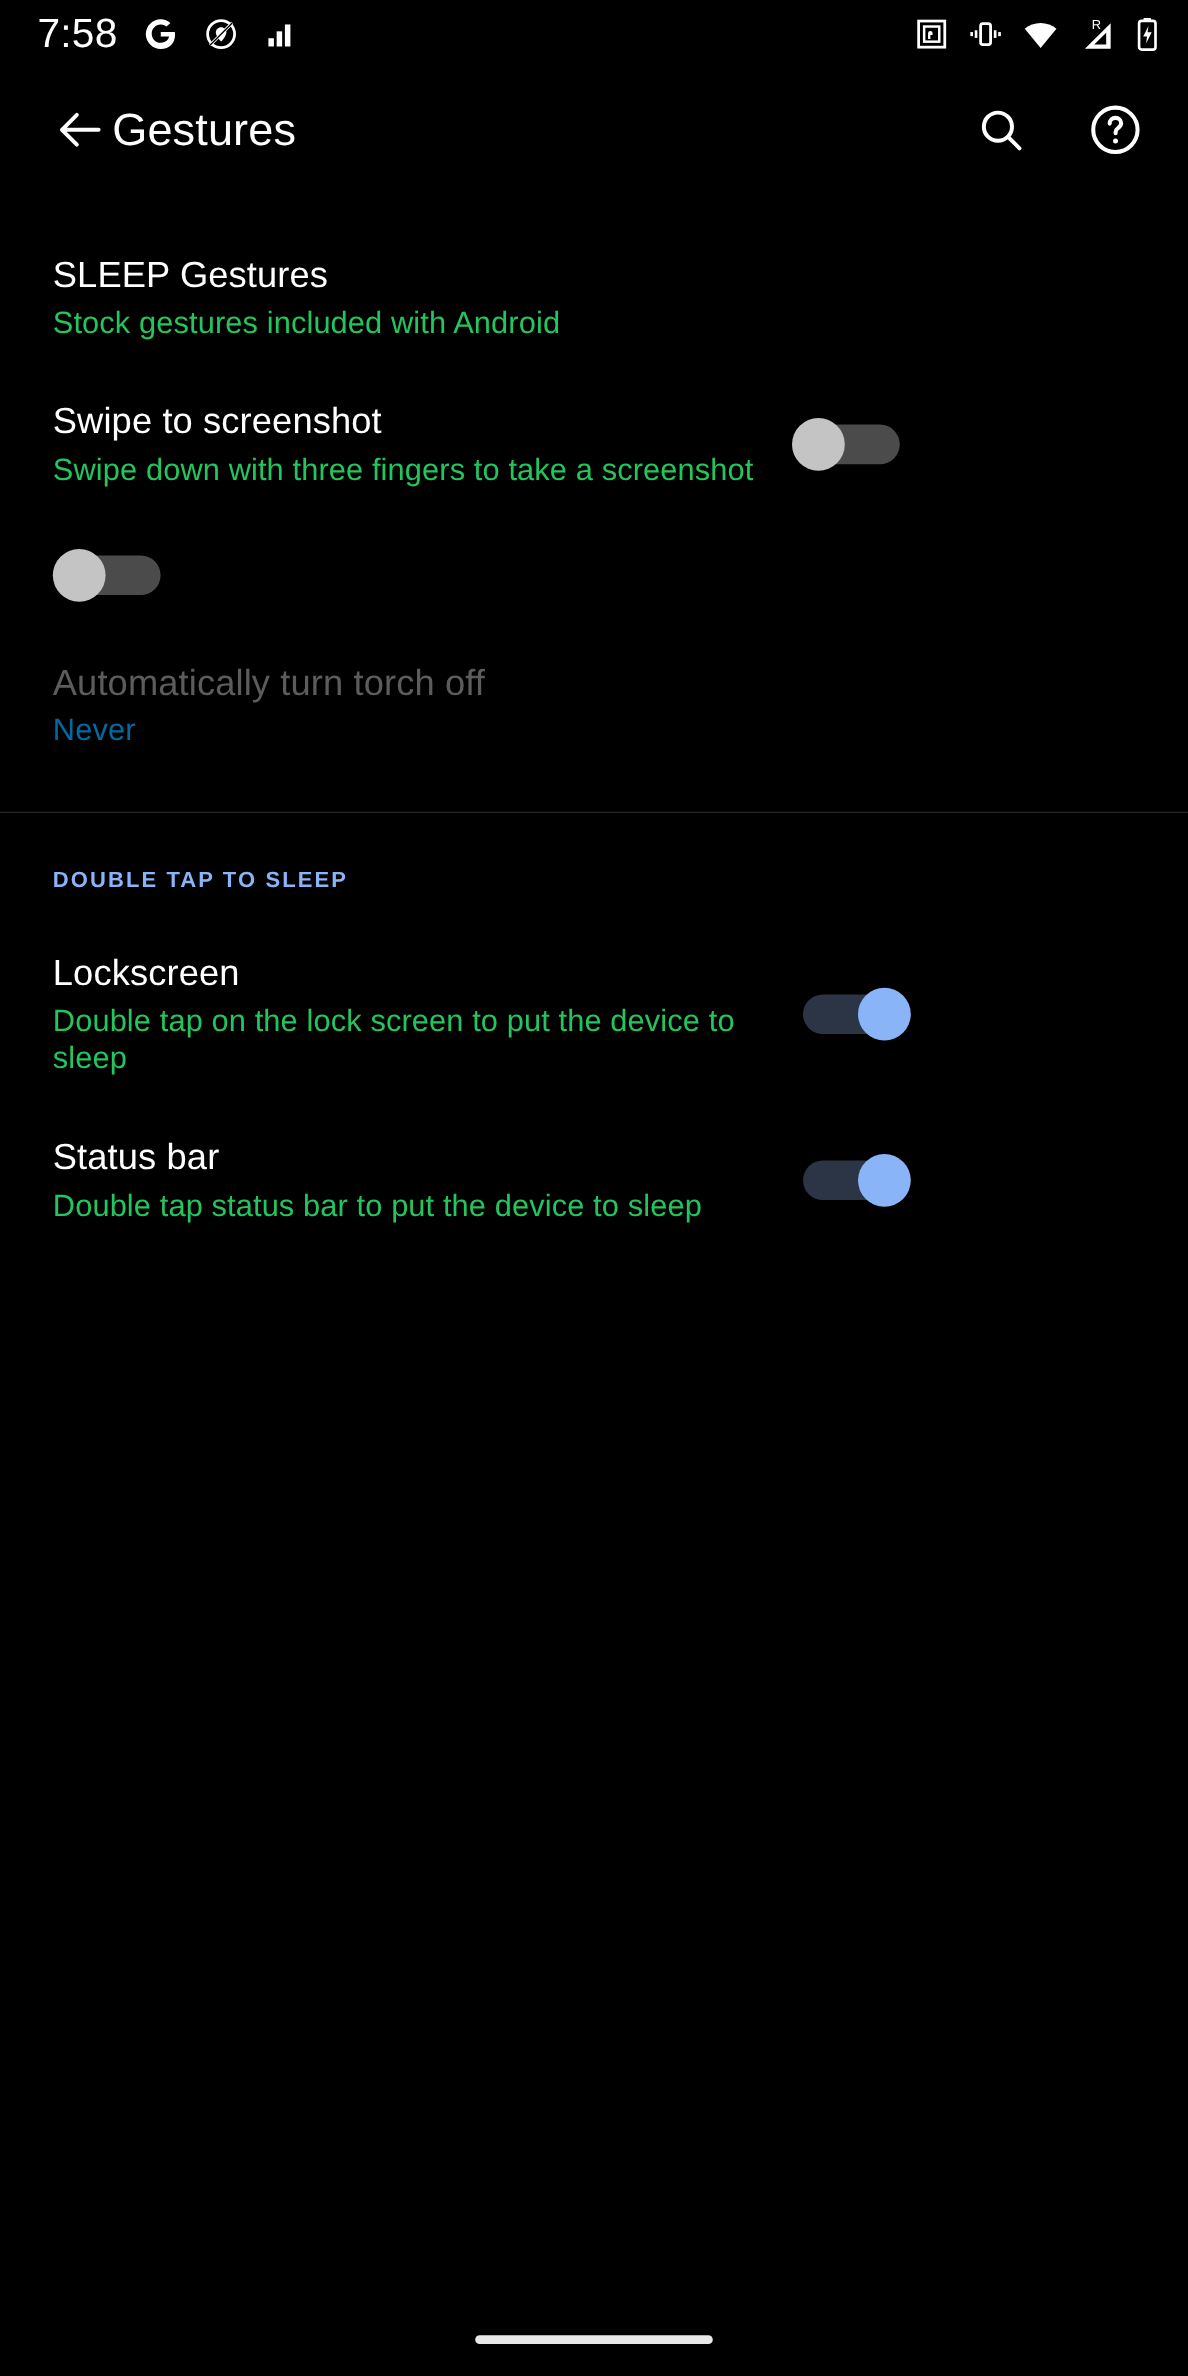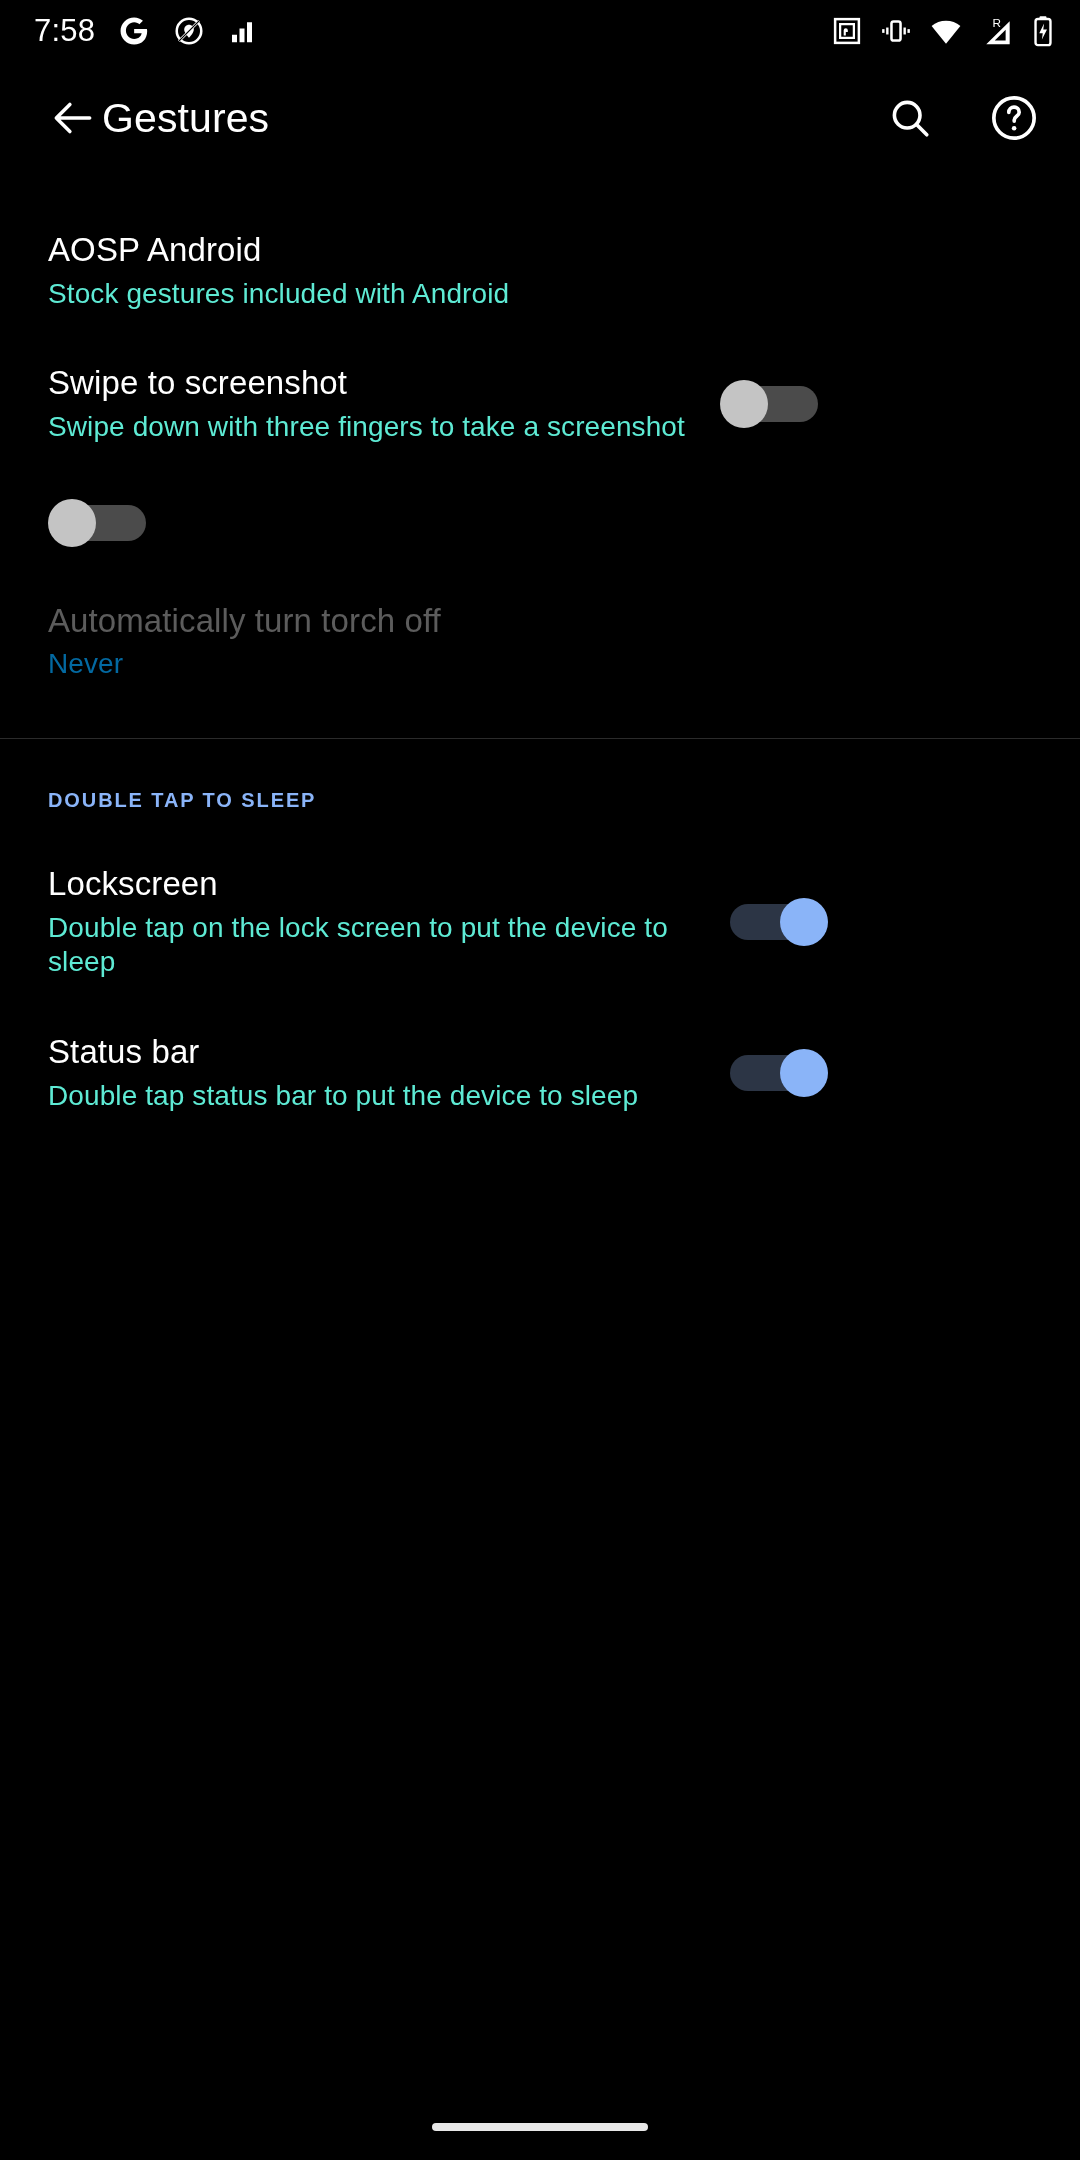--- a/index.html
+++ b/index.html
@@ -10,21 +10,21 @@
     overflow:hidden;
   }
   .phone { position:relative; width:1080px; height:2160px; background:#000; }
 
   
   .statusbar {
     height:62px; display:flex; align-items:center;
     padding:0 26px 0 34px; color:#fff;
   }
   .sb-left { display:flex; align-items:center; gap:22px; }
-  .sb-clock { font-size:31px; letter-spacing:.2px; font-weight:400; }
+  .sb-clock { font-size:37px; letter-spacing:.2px; font-weight:400; }
   .sb-right { margin-left:auto; display:flex; align-items:center; gap:18px; }
   .sb-icon { display:block; }
 
   
   .appbar { height:112px; display:flex; align-items:center; padding:0 38px 0 44px; }
   .back-btn { width:58px; height:58px; display:flex; align-items:center; justify-content:center; }
   .appbar-title {
     font-size:41px; color:#fff; font-weight:400;
     letter-spacing:.1px; white-space:nowrap;
   }
@@ -37,21 +37,21 @@
     display:flex; align-items:center;
     padding:26px 46px 26px 48px;
     min-height:104px;
   }
   .pref-text { flex:1; padding-right:24px; max-width:672px; }
   .pref-title {
     font-size:33px; color:#fff; line-height:1.2; font-weight:400;
     letter-spacing:.1px;
   }
   .pref-summary {
-    font-size:28px; color:#5eead4; line-height:1.24;
+    font-size:28px; color:#22c55e; line-height:1.24;
     margin-top:7px; letter-spacing:.1px;
   }
   .pref.disabled .pref-title { color:#5c5c5c; }
   .pref.disabled .pref-summary { color:#0369a1; }
 
   
   .switch { position:relative; width:108px; height:48px; flex:0 0 auto; }
   .switch .track {
     position:absolute; top:6px; left:10px;
     width:88px; height:36px; border-radius:18px;
@@ -159,21 +159,21 @@
           <circle cx="12.05" cy="16.7" r="1.05" fill="#fff"></circle>
         </svg>
       </div>
     </div>
   </div>
 
   <div class="list">
 
     <div class="pref">
       <div class="pref-text">
-        <div class="pref-title">AOSP Android</div>
+        <div class="pref-title">SLEEP Gestures</div>
         <div class="pref-summary">Stock gestures included with Android</div>
       </div>
     </div>
 
     <div class="pref">
       <div class="pref-text">
         <div class="pref-title">Swipe to screenshot</div>
         <div class="pref-summary">Swipe down with three fingers to take a screenshot</div>
       </div>
       <div class="switch">

